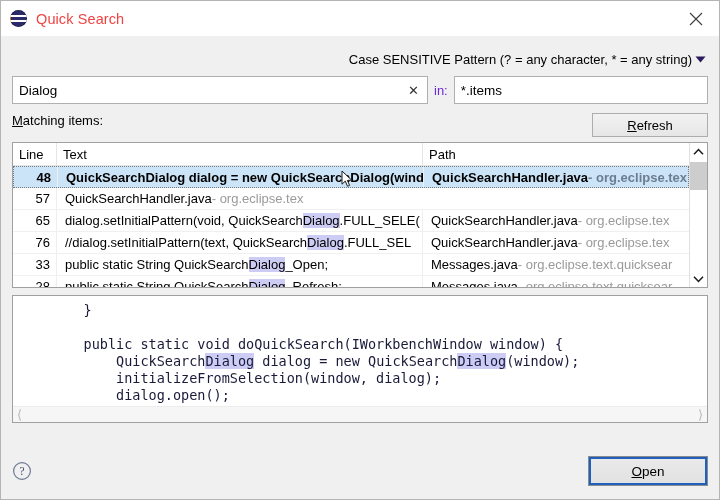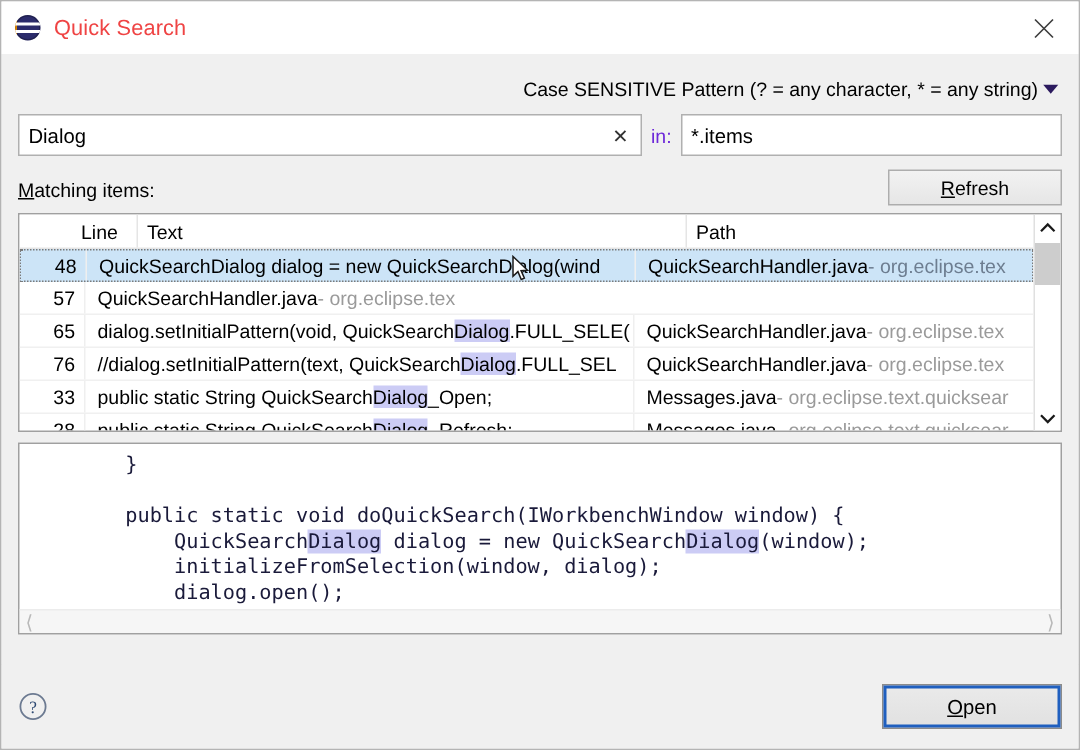--- a/index.html
+++ b/index.html
@@ -155,21 +155,20 @@
     color: #6d28d9;
     flex: 0 0 auto;
   }
   .in-field {
     flex: 1 1 auto;
     min-width: 0;
   }
 
   .matching-row {
     display: flex;
-    align-items: flex-end;
     margin-top: 9px;
     height: 24px;
     flex: 0 0 auto;
   }
   .matching-label {
     font-size: 13px;
     color: #000;
     flex: 1 1 auto;
     padding-bottom: 3px;
   }
@@ -206,21 +205,20 @@
     display: flex;
     flex-direction: column;
     overflow: hidden;
   }
   .thead {
     display: flex;
     height: 22px;
     flex: 0 0 auto;
     background: #ffffff;
     border-bottom: 1px solid #e5e5e5;
-    padding-left: 35px;
   }
   .th {
     box-sizing: border-box;
     font-size: 13px;
     color: #000;
     display: flex;
     align-items: center;
     padding-left: 6px;
     border-right: 1px solid #e5e5e5;
     overflow: hidden;
@@ -240,20 +238,21 @@
     height: 22px;
     box-sizing: border-box;
     align-items: center;
     border-bottom: 1px solid #f0f0f0;
     white-space: nowrap;
   }
   .row.selected {
     background: #cce4f7;
     border: 1px dotted #7a7a7a;
     height: 22px;
+    font-weight: bold;
   }
   .cell {
     box-sizing: border-box;
     font-size: 13px;
     color: #000;
     overflow: hidden;
     white-space: nowrap;
     display: flex;
     align-items: center;
     height: 100%;

